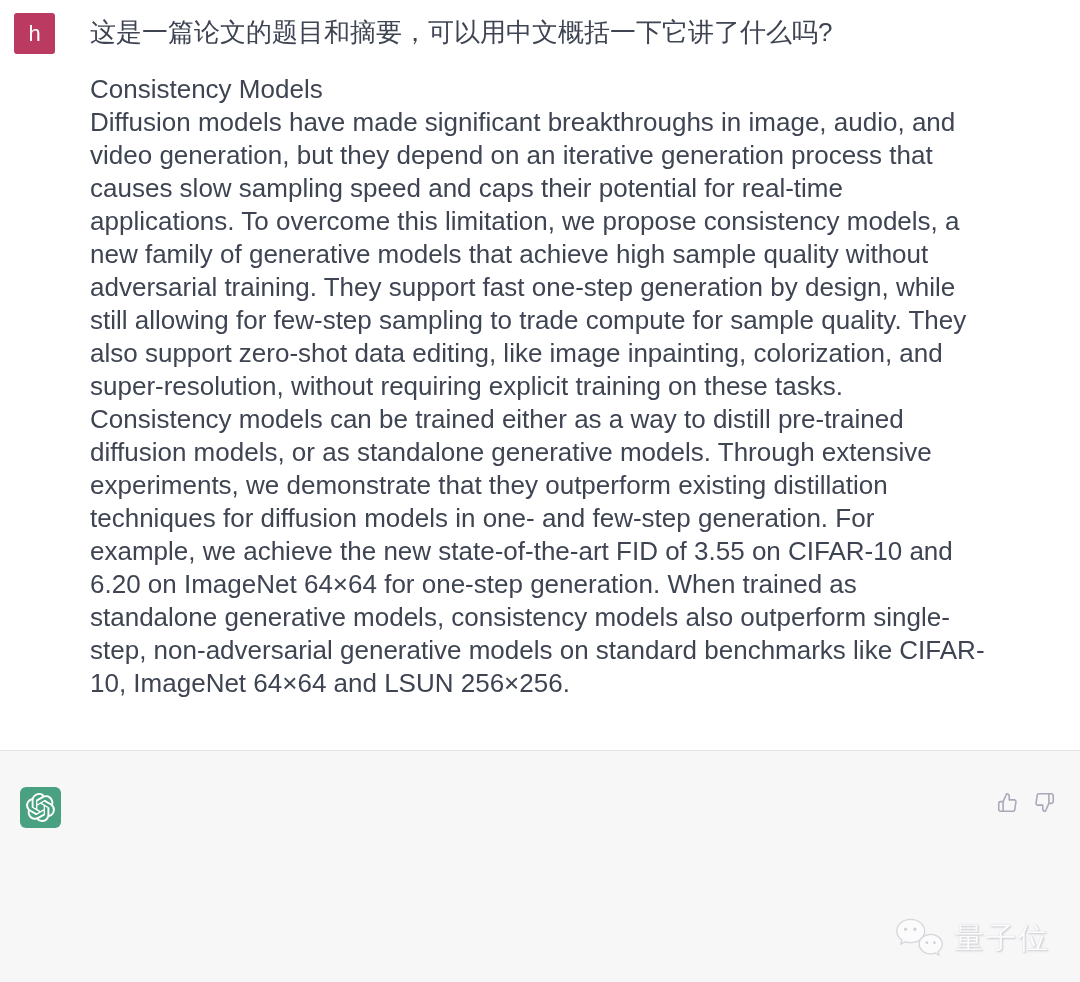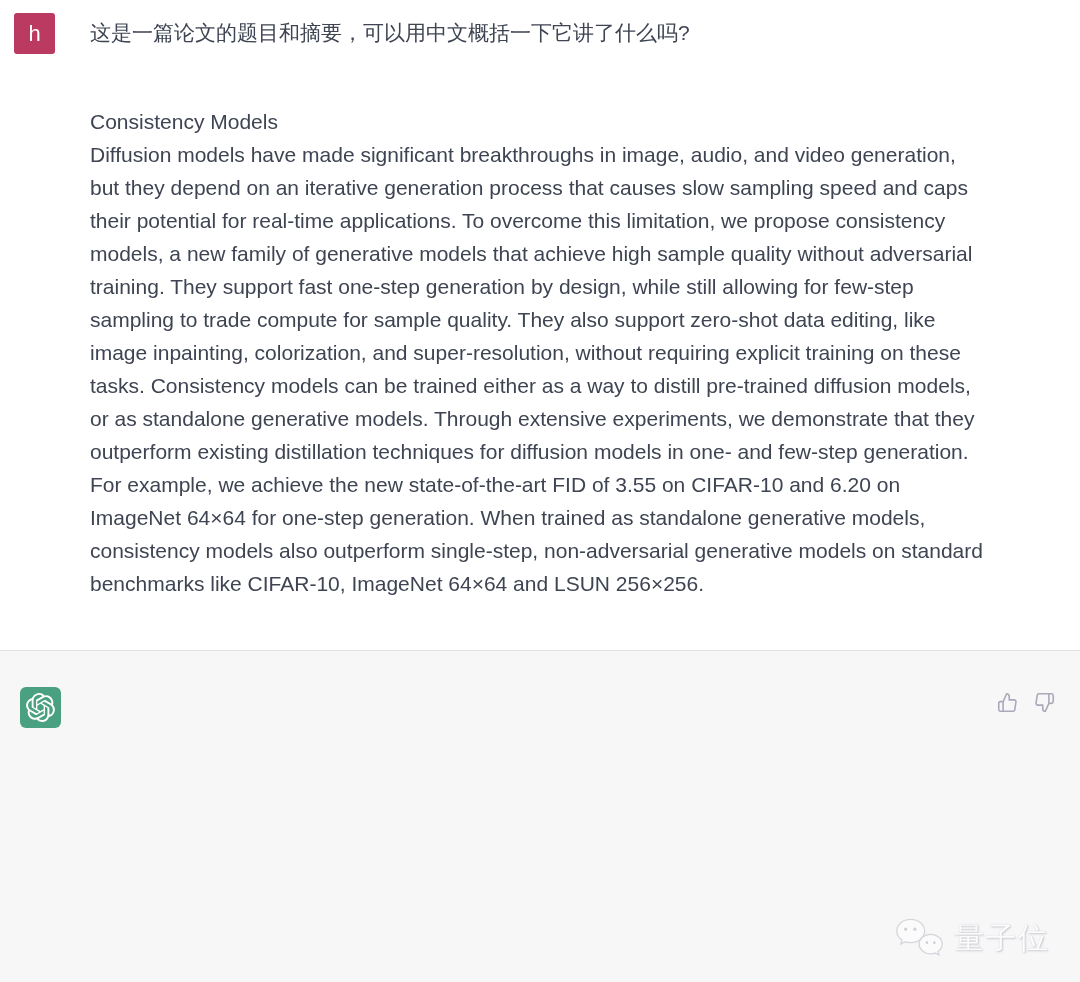--- a/index.html
+++ b/index.html
@@ -43,26 +43,26 @@
   .avatar.user-av {
     color: #ffffff;
     font-size: 22px;
     line-height: 1;
     border-radius: 3px;
   }
   .avatar.gpt-av { border-radius: 6px; }
   .avatar.gpt-av svg { width: 29px; height: 29px; }
   .user-content {
     width: 896px;
-    font-size: 21px;
+    font-size: 26px;
     line-height: 33px;
     padding-top: 3px;
   }
   .user-content p { margin: 0; }
-  .paper-block { margin-top: 56px; }
+  .paper-block { margin-top: 24px; }
   .assistant-content {
     width: 874px;
     font-size: 22px;
     line-height: 43px;
     margin-top: -6px;
   }
   .assistant-content p { margin: 0; }
   .feedback {
     display: flex;
     gap: 15px;

